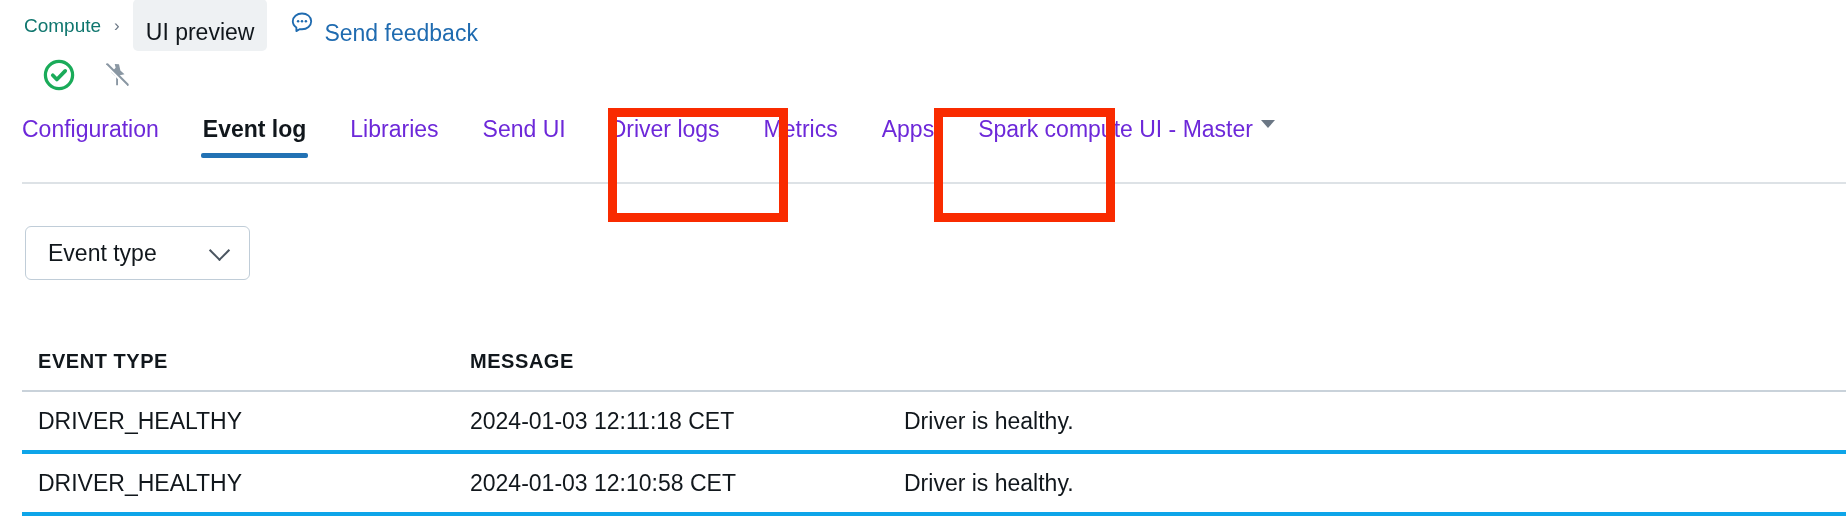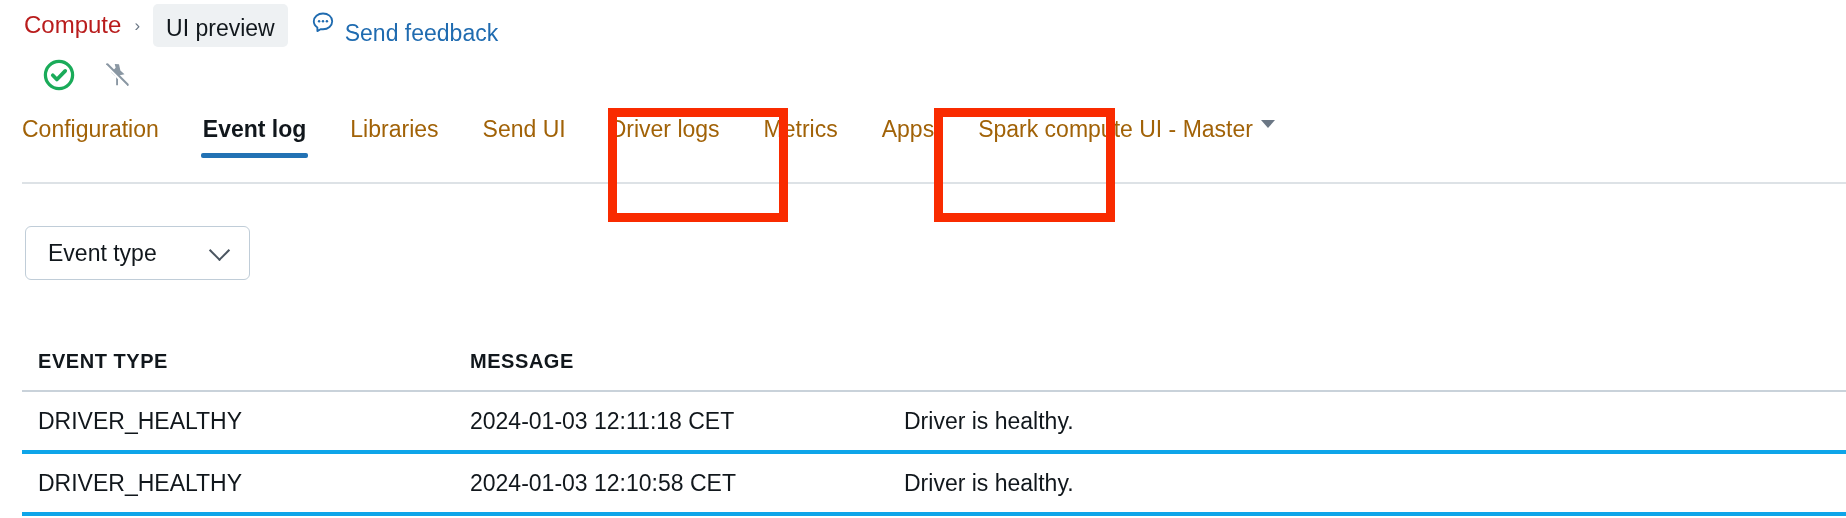--- a/index.html
+++ b/index.html
@@ -20,38 +20,38 @@
   .breadcrumb {
     position: absolute;
     left: 24px;
     top: 8px;
     height: 34px;
     display: flex;
     align-items: center;
     gap: 0;
   }
   .crumb-link {
-    font-size: 24px;
-    color: #b91c1c;
+    font-size: 19px;
+    color: #0f766e;
     text-decoration: none;
     line-height: 1;
     white-space: nowrap;
   }
   .crumb-sep {
     font-size: 17px;
     color: #6b7785;
     margin: 0 13px;
     line-height: 1;
   }
   .crumb-pill {
     font-size: 23px;
     color: #11171c;
     background: #eef1f3;
     border-radius: 5px;
-    padding: 13px 13px 7px 13px;
+    padding: 22px 13px 7px 13px;
     line-height: 1;
     white-space: nowrap;
   }
   .feedback {
     display: flex;
     align-items: center;
     gap: 9px;
     margin-left: 22px;
   }
   .feedback-label {
@@ -89,21 +89,21 @@
     position: absolute;
     left: 22px;
     top: 112px;
     right: 0;
     height: 45px;
     display: flex;
     align-items: flex-start;
   }
   .tab {
     font-size: 23px;
-    color: #a16207;
+    color: #6d28d9;
     line-height: 1;
     white-space: nowrap;
     padding: 6px 0 17px 0;
     margin-right: 44px;
     position: relative;
     cursor: pointer;
   }
   .tab.active {
     color: #11171c;
     font-weight: bold;

